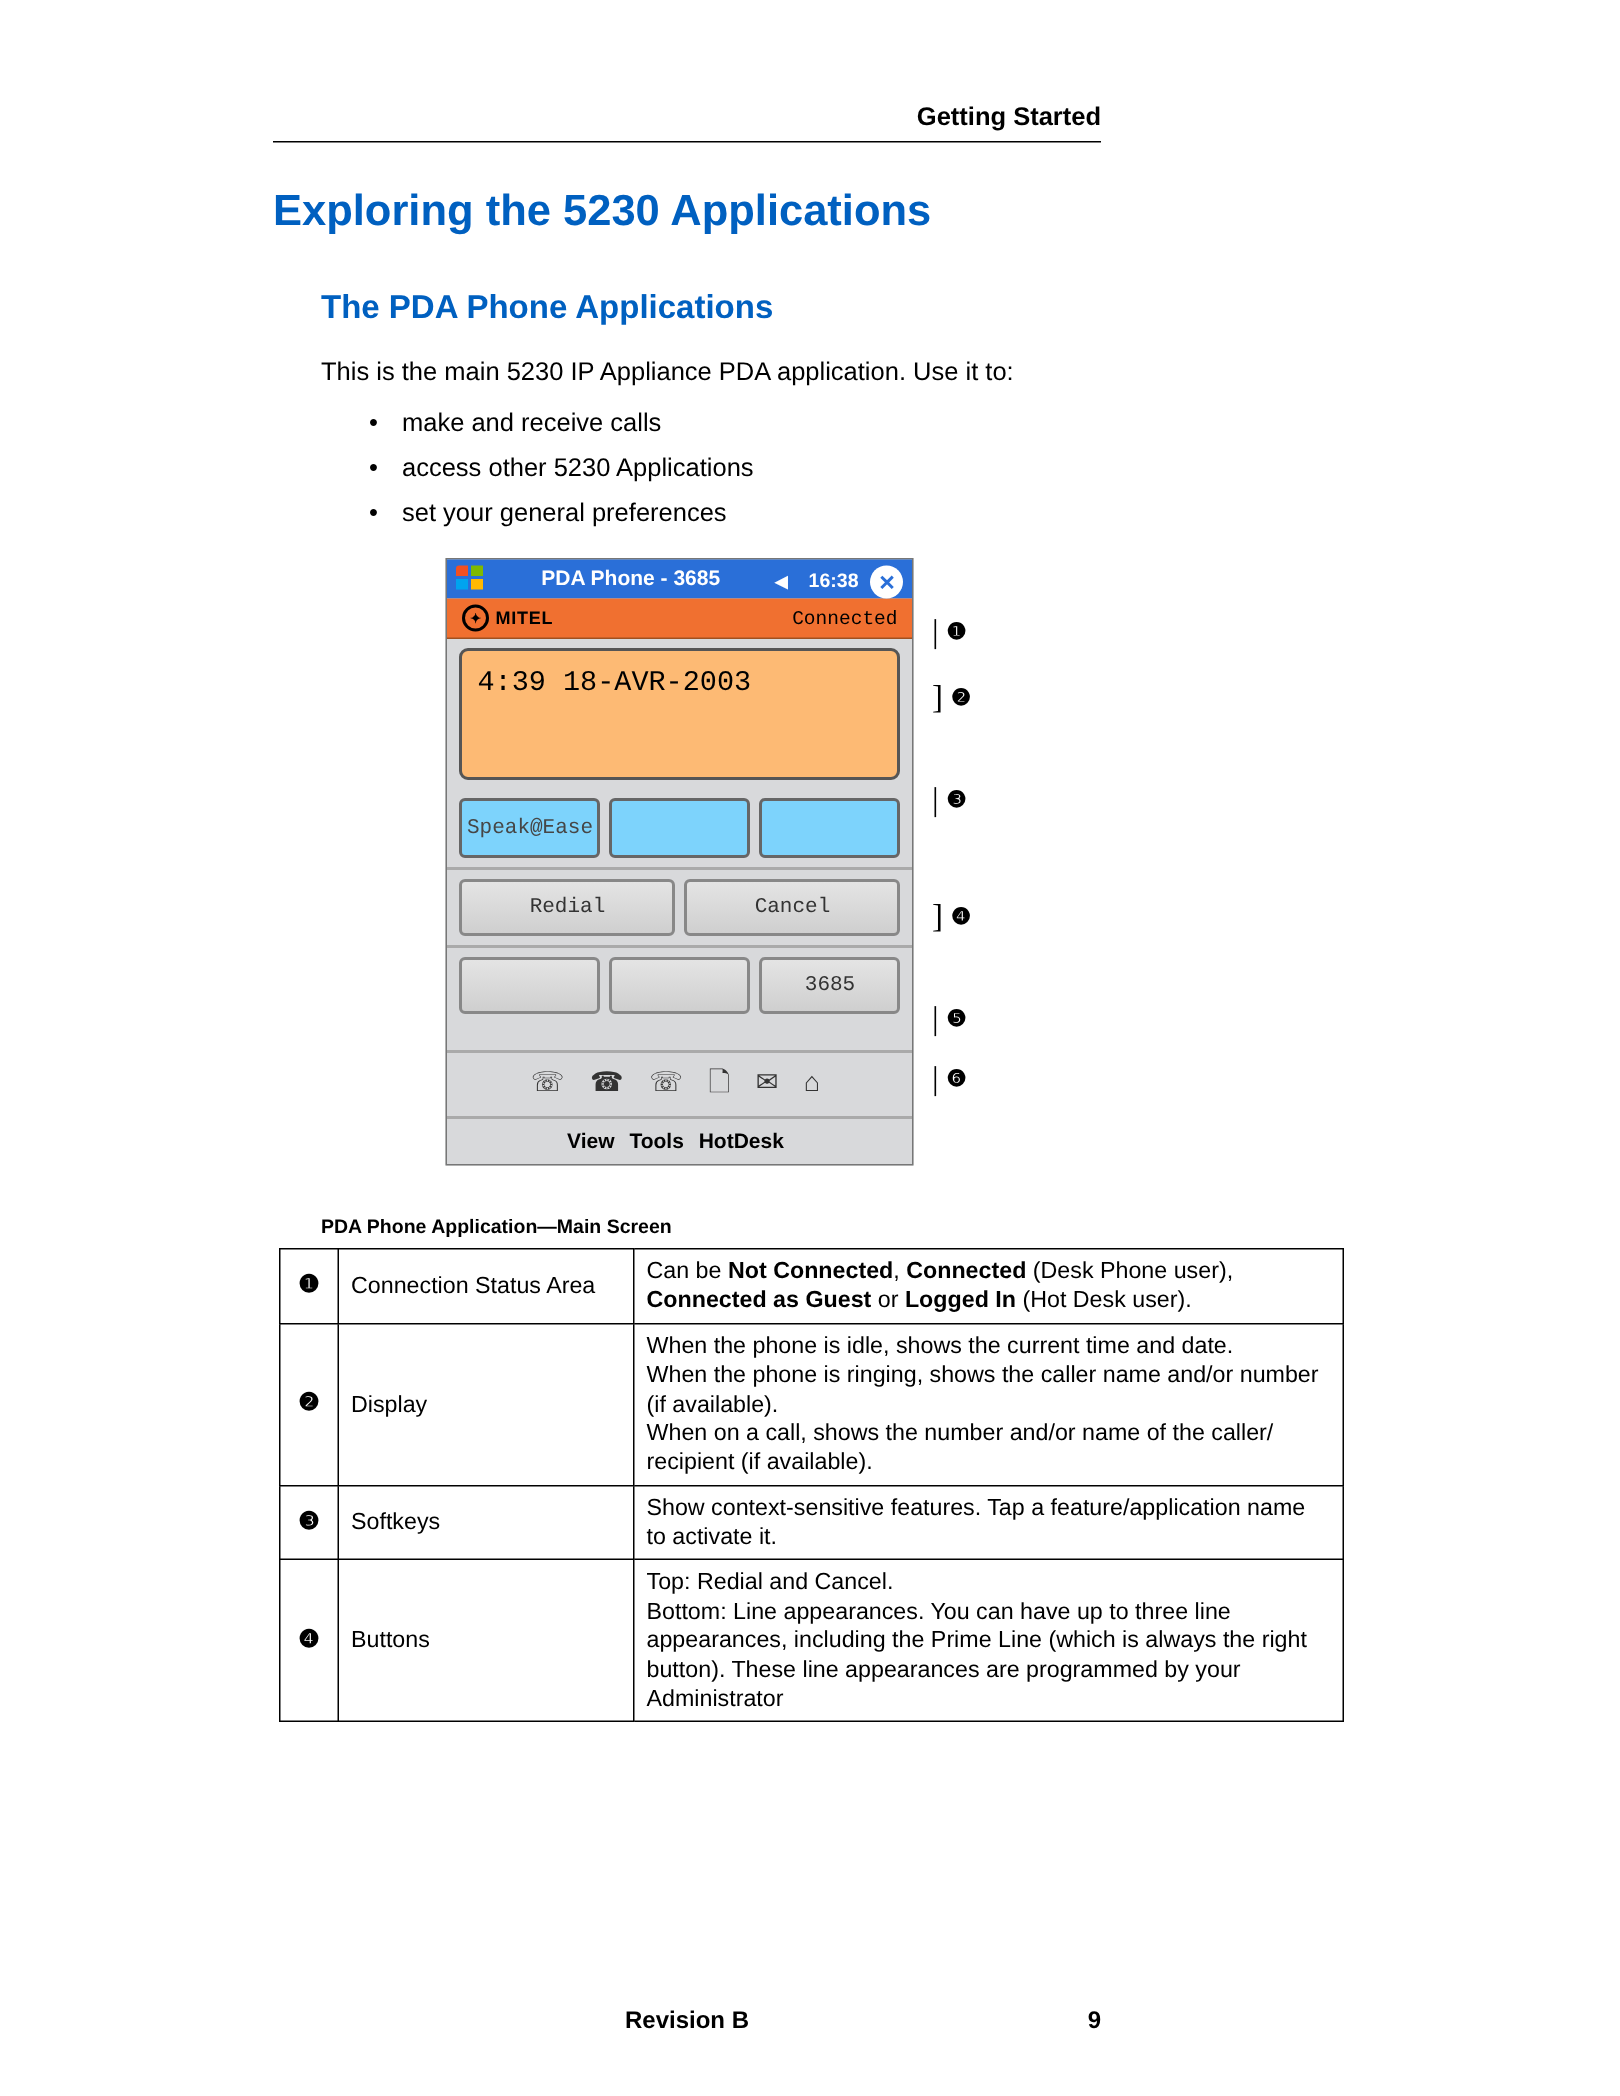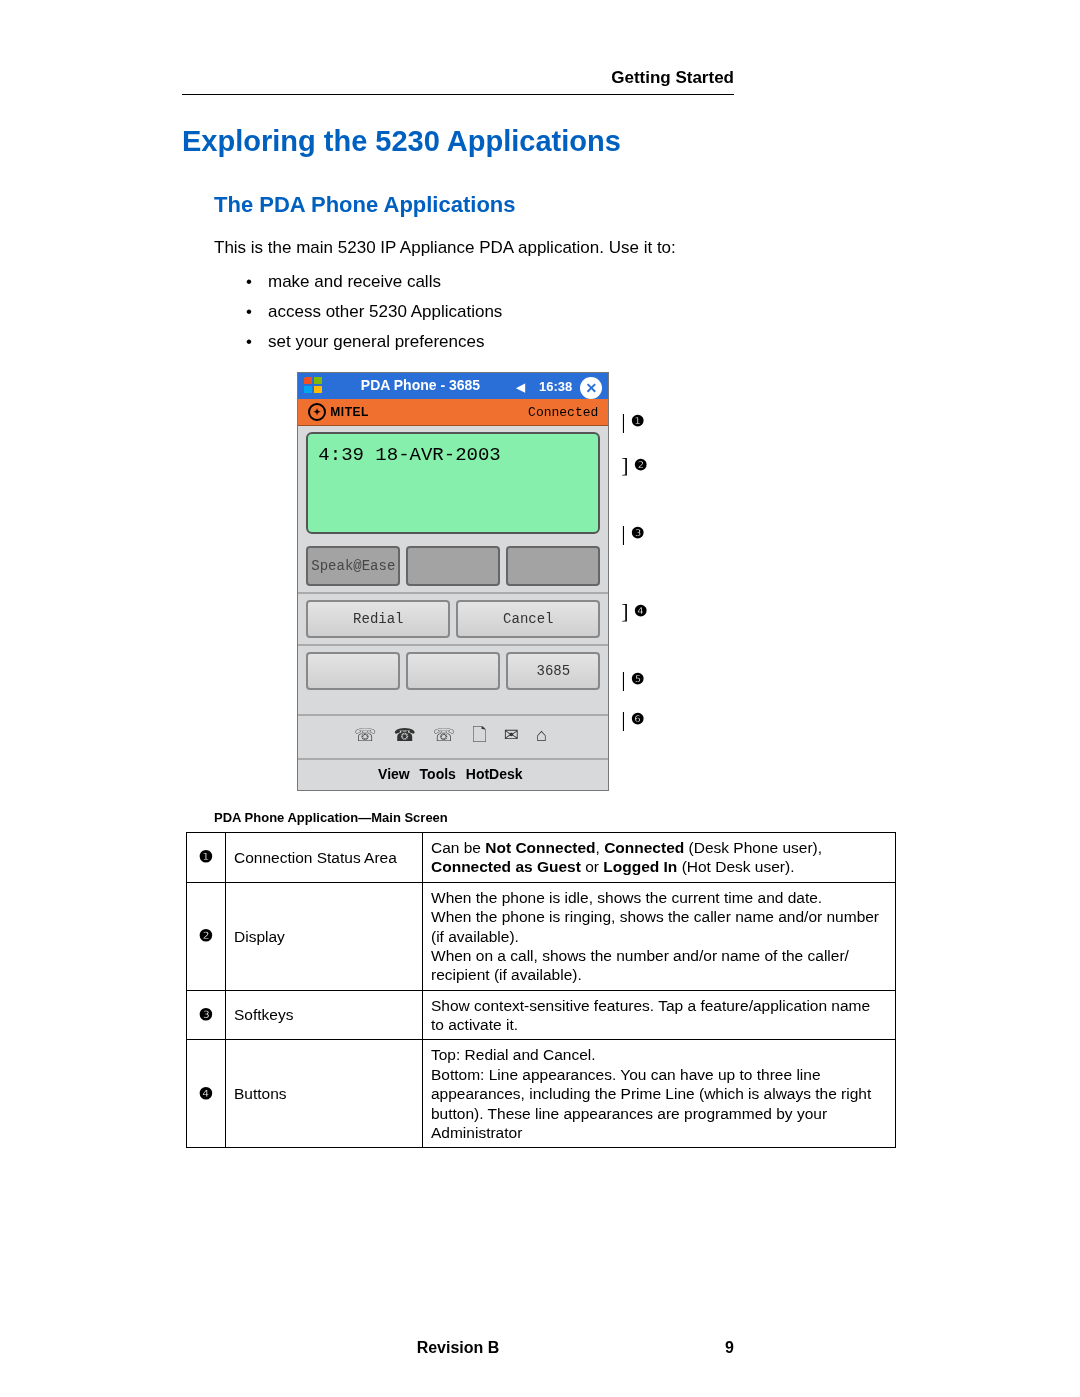--- a/index.html
+++ b/index.html
@@ -115,39 +115,39 @@
     display:flex; align-items:center; justify-content:space-between;
     background:#f07030;
     padding: 4px 10px;
     border-bottom:1px solid #a05020;
   }
   .mitel-logo { font-weight:bold; color:#000; font-size:12px; letter-spacing:0.5px; display:flex; align-items:center; gap:4px;}
   .mitel-logo .logo-circle { width:14px; height:14px; border:2px solid #000; border-radius:50%; display:inline-flex; align-items:center; justify-content:center; font-size:9px; line-height:1;}
   .connected-label { font-family: "Courier New", monospace; color:#000; font-size:13px; }
 
   .display-panel {
-    background:#86efac;
+    background:#fdba74;
     border:2px solid #555;
     margin: 6px 8px;
     border-radius:6px;
-    padding:10px 10px 28px 10px;
+    padding:10px 10px 14px 10px;
     font-family:"Courier New", monospace;
     font-size:19px;
     color:#000;
     text-align:left;
     height:60px;
   }
 
   .softkeys-row, .buttons-row, .lines-row {
     display:flex; gap:6px; padding:6px 8px;
   }
   .sk-btn {
     flex:1;
     height:36px;
-    background:#a3a3a3;
+    background:#7dd3fc;
     border:2px solid #666;
     border-radius:4px;
     font-family:"Courier New", monospace;
     font-size:14px;
     display:flex; align-items:center; justify-content:center;
     color:#464646;
     cursor:pointer;
   }
   .grey-btn {
     flex:1; height:34px;

